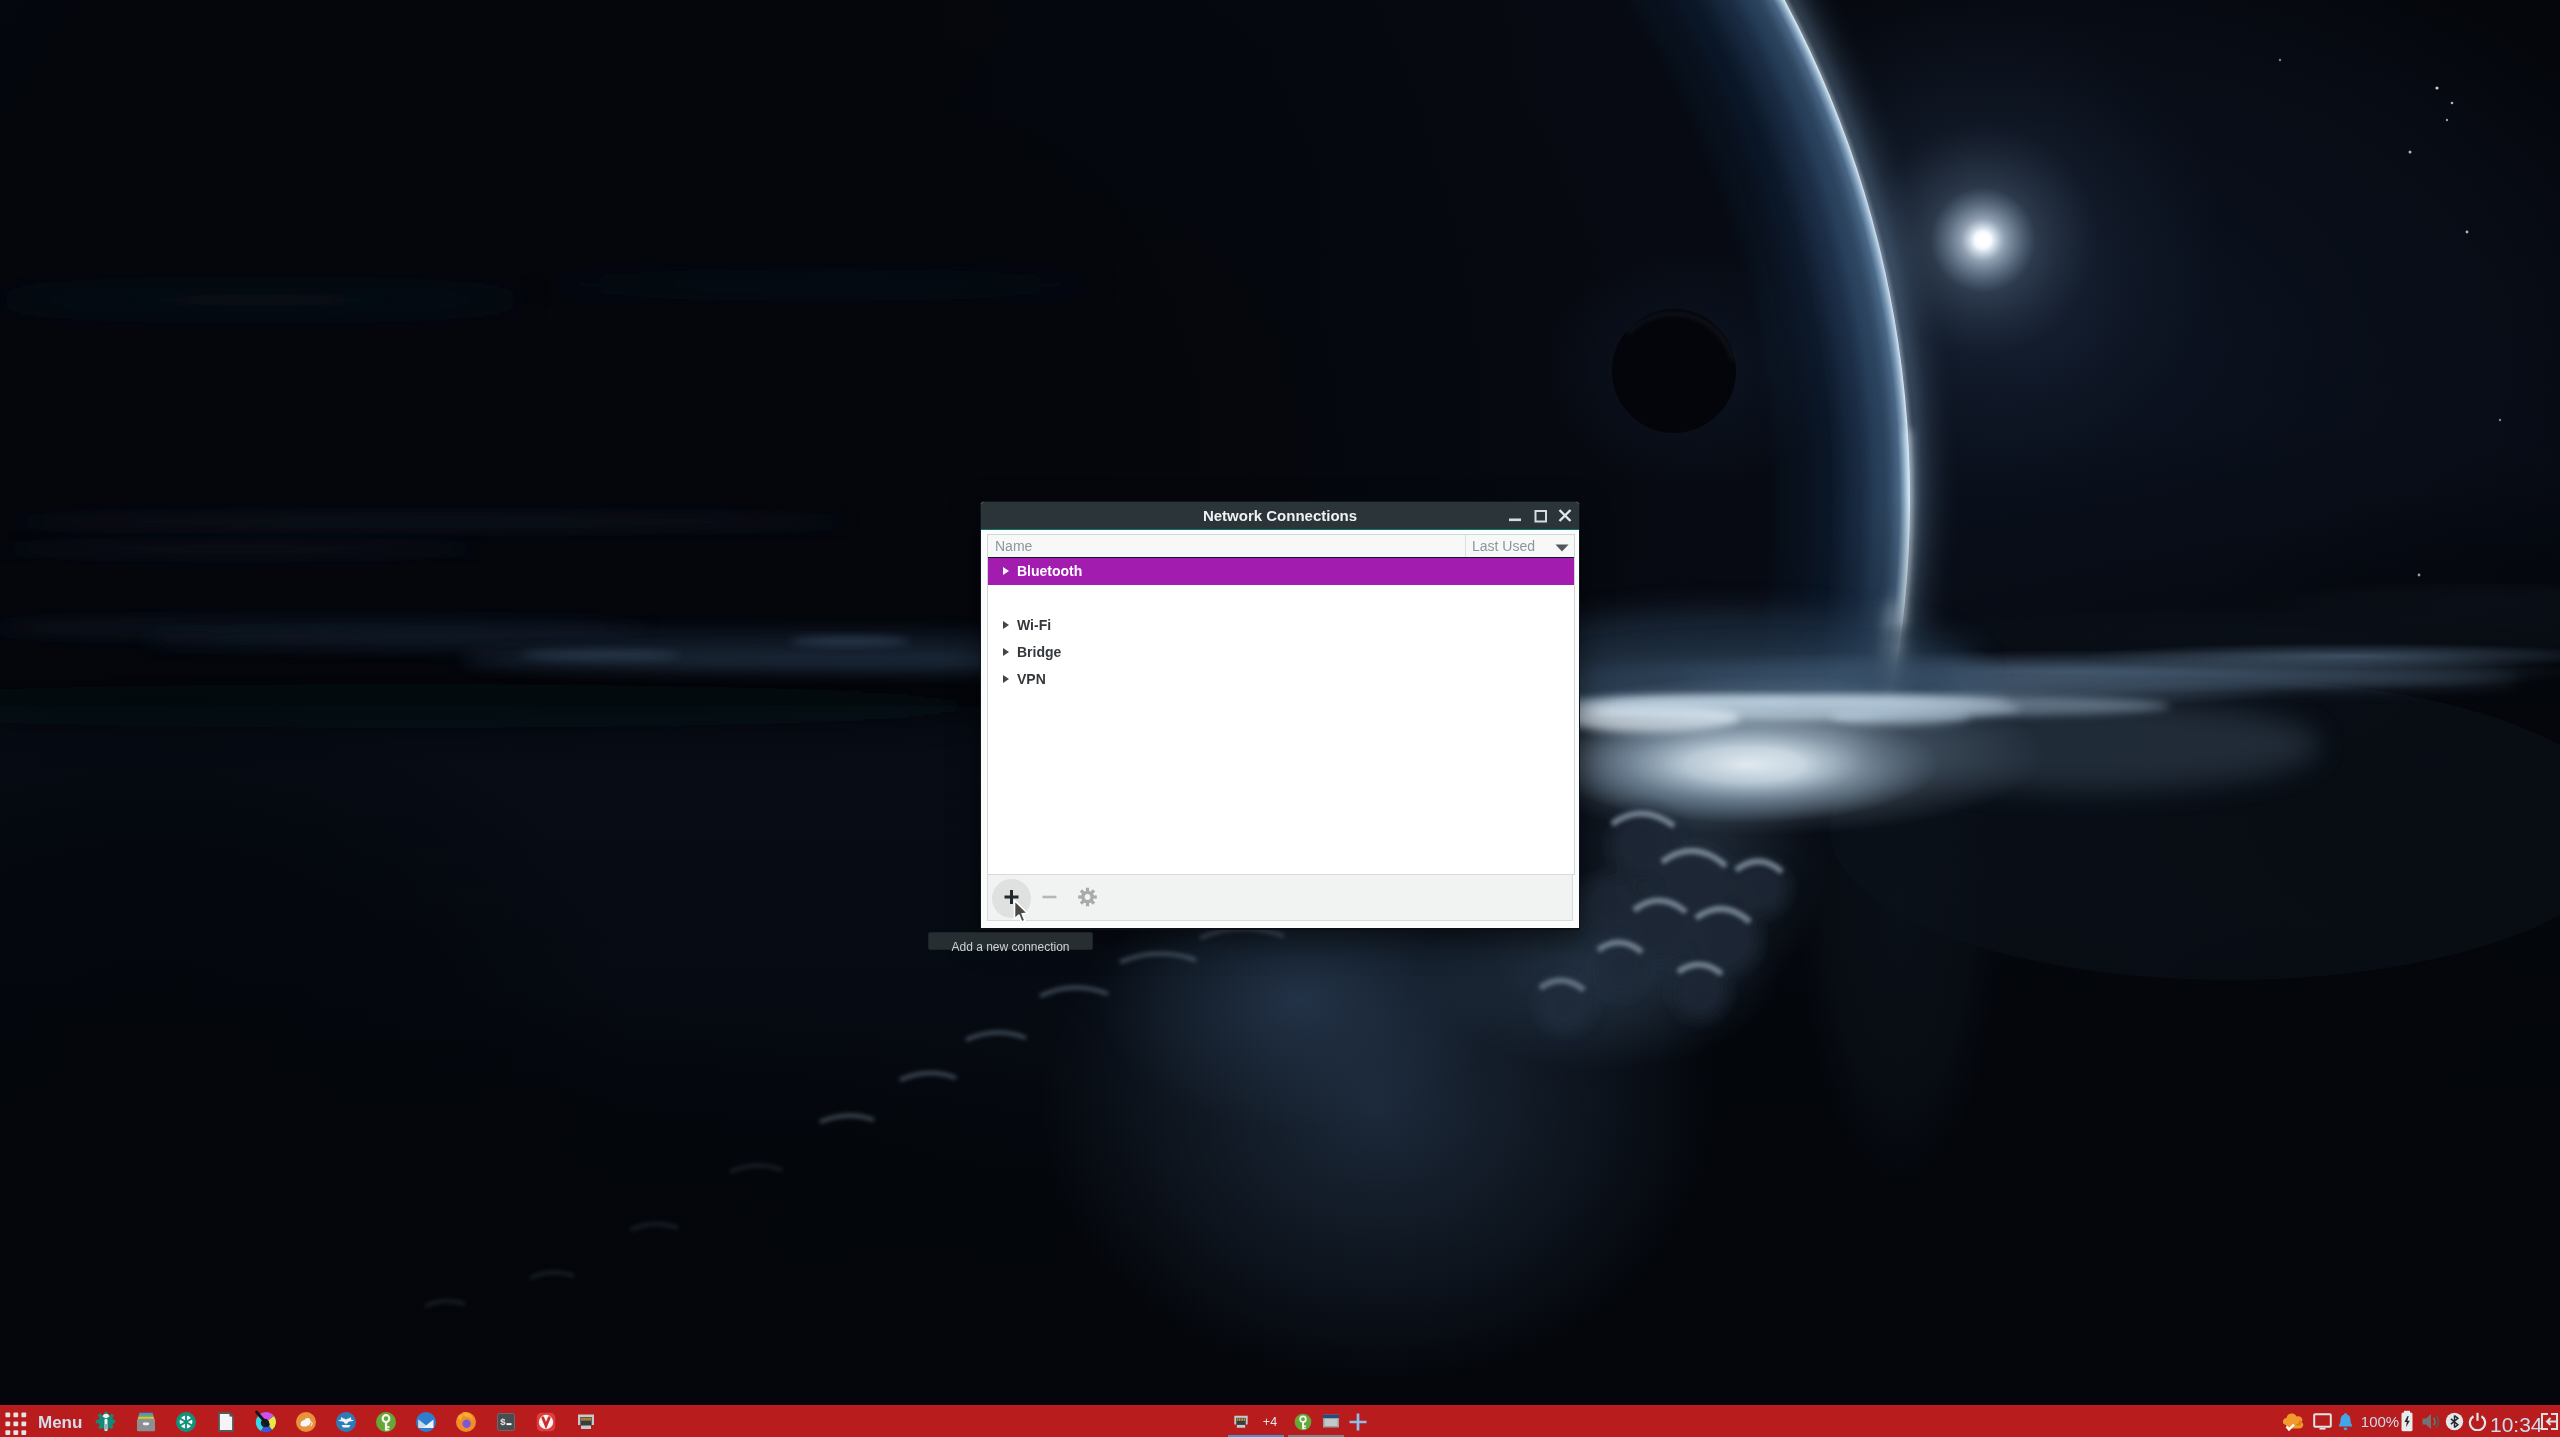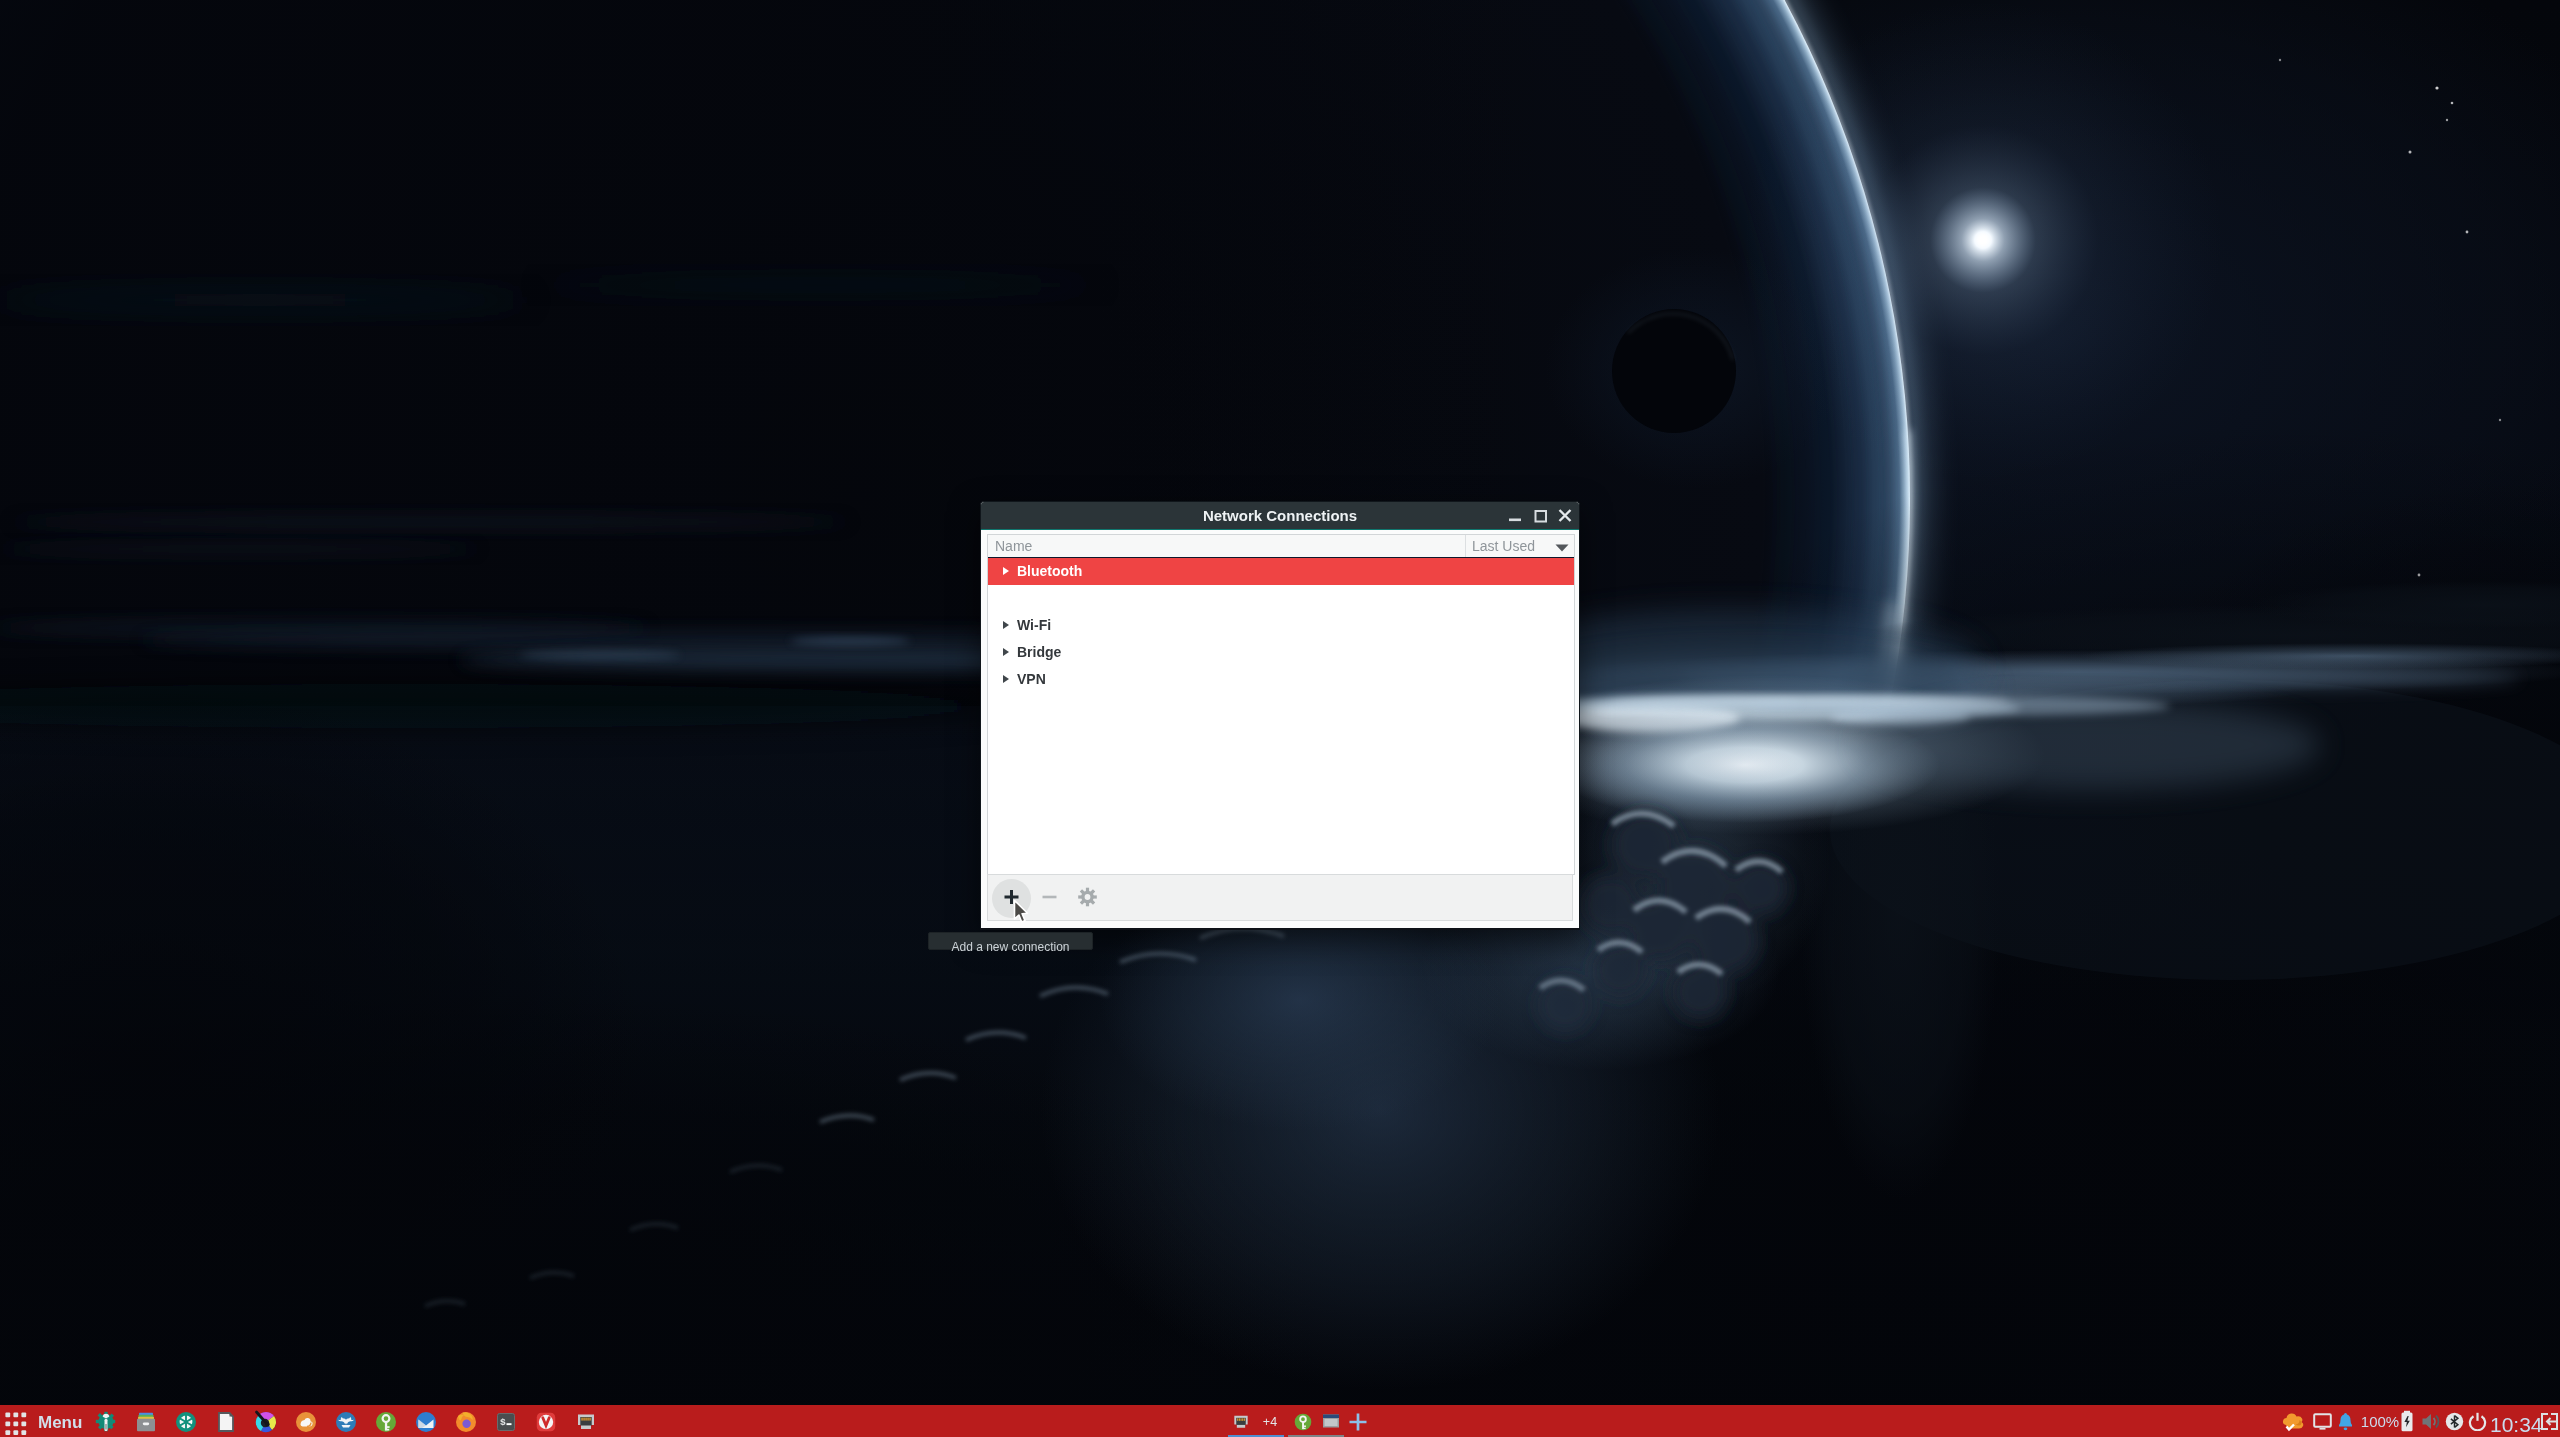--- a/index.html
+++ b/index.html
@@ -9,21 +9,21 @@
 #title{width:100%;text-align:center;line-height:27px;font-size:15px;font-weight:bold;color:#eef2f4;}
 .tbtn{position:absolute;top:0;height:27px;color:#dbe0e3;}
 #listbox{position:absolute;left:6px;top:32px;width:586px;height:339px;border:1px solid #d2d6d8;background:#fff;}
 #lhead{position:absolute;left:0;top:0;right:0;height:22px;background:#f7f8f8;border-bottom:1px solid #0f172a;}
 #lhead .nm{position:absolute;left:7px;top:3px;font-size:14px;color:#8f959a;}
 #lhead .lu{position:absolute;left:477px;top:0;width:115px;height:22px;border-left:1px solid #dcdfe1;}
 #lhead .lu span{position:absolute;left:6px;top:3px;font-size:14px;color:#8f959a;}
 .row{position:absolute;left:0;right:0;height:27px;}
 .row .tri{position:absolute;left:15px;top:9px;width:0;height:0;border-left:6px solid #40464b;border-top:4.5px solid transparent;border-bottom:4.5px solid transparent;}
 .row .txt{position:absolute;left:29px;top:5px;font-size:14px;font-weight:bold;color:#34383c;}
-#rowbt{top:23px;background:#ef4444;}
+#rowbt{top:23px;background:#a21caf;}
 #rowbt .tri{border-left-color:#fff;}
 #rowbt .txt{color:#fff;}
 #toolbar{position:absolute;left:6px;top:372px;width:586px;height:47px;background:#f1f2f2;border:1px solid #d8dbdc;box-sizing:border-box;}
 #plusc{position:absolute;left:4px;top:4px;width:39px;height:39px;border-radius:50%;background:#dfe1e1;}
 
 #tooltip{position:absolute;left:928px;top:932px;width:165px;height:18px;background:#272e31;border:1px solid #1d2326;box-sizing:border-box;border-radius:2px;color:#ccd3d7;font-size:12px;text-align:center;line-height:28px;}
 
 #taskbar{position:absolute;left:0;top:1405px;width:2560px;height:32px;background:#b91c1c;}
 #taskbar .t{position:absolute;color:#cfdce8;}
 </style></head>

